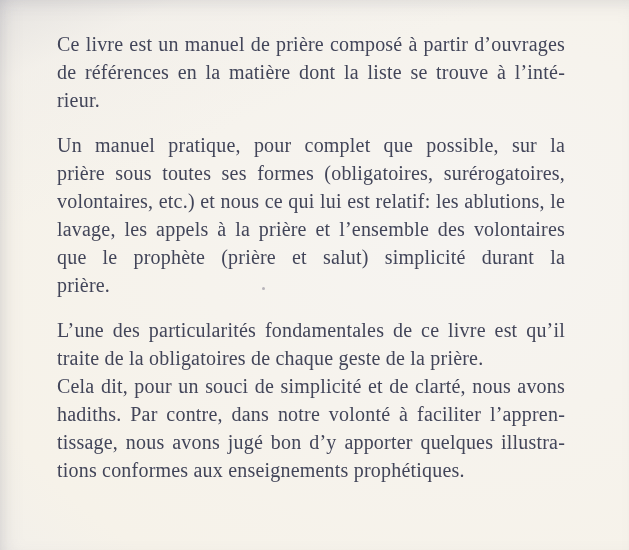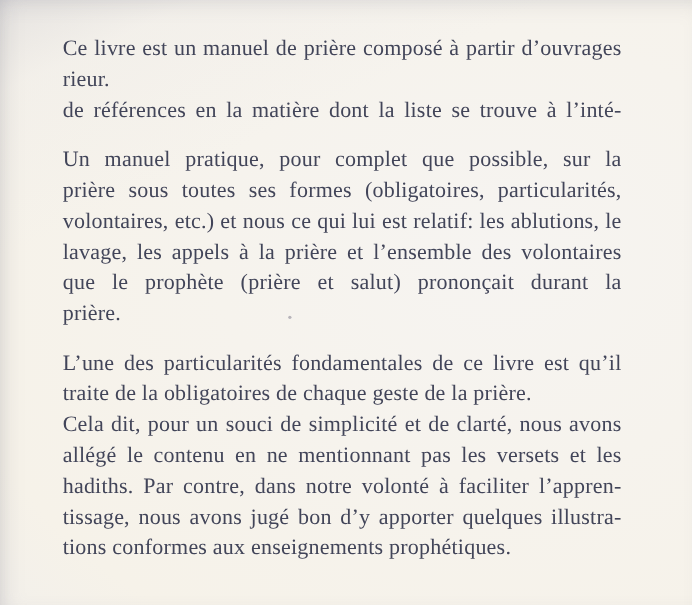--- a/index.html
+++ b/index.html
@@ -58,38 +58,37 @@
 </style>
 </head>
 <body>
 
 <div class="photo">
 
   <div class="textblock">
 
     <div class="paragraph">
       <div class="line">Ce livre est un manuel de prière composé à partir d’ouvrages</div>
+      <div class="line">de références en la matière dont la liste se trouve à l’inté-</div>
       <div class="line flush">rieur.</div>
-      <div class="line">de références en la matière dont la liste se trouve à l’inté-</div>
     </div>
 
     <div class="paragraph">
       <div class="line">Un manuel pratique, pour complet que possible, sur la</div>
-      <div class="line">prière sous toutes ses formes (obligatoires, particularités,</div>
+      <div class="line">prière sous toutes ses formes (obligatoires, surérogatoires,</div>
       <div class="line">volontaires, etc.) et nous ce qui lui est relatif: les ablutions, le</div>
       <div class="line">lavage, les appels à la prière et l’ensemble des volontaires</div>
-      <div class="line">que le prophète (prière et salut) prononçait durant la</div>
+      <div class="line">que le prophète (prière et salut) simplicité durant la</div>
       <div class="line flush">prière.</div>
     </div>
 
     <div class="paragraph">
       <div class="line">L’une des particularités fondamentales de ce livre est qu’il</div>
       <div class="line flush">traite de la obligatoires de chaque geste de la prière.</div>
       <div class="line">Cela dit, pour un souci de simplicité et de clarté, nous avons</div>
-      <div class="line">allégé le contenu en ne mentionnant pas les versets et les</div>
       <div class="line">hadiths. Par contre, dans notre volonté à faciliter l’appren-</div>
       <div class="line">tissage, nous avons jugé bon d’y apporter quelques illustra-</div>
       <div class="line flush">tions conformes aux enseignements prophétiques.</div>
     </div>
 
   </div>
 
   <div class="speck"></div>
 
 </div>

